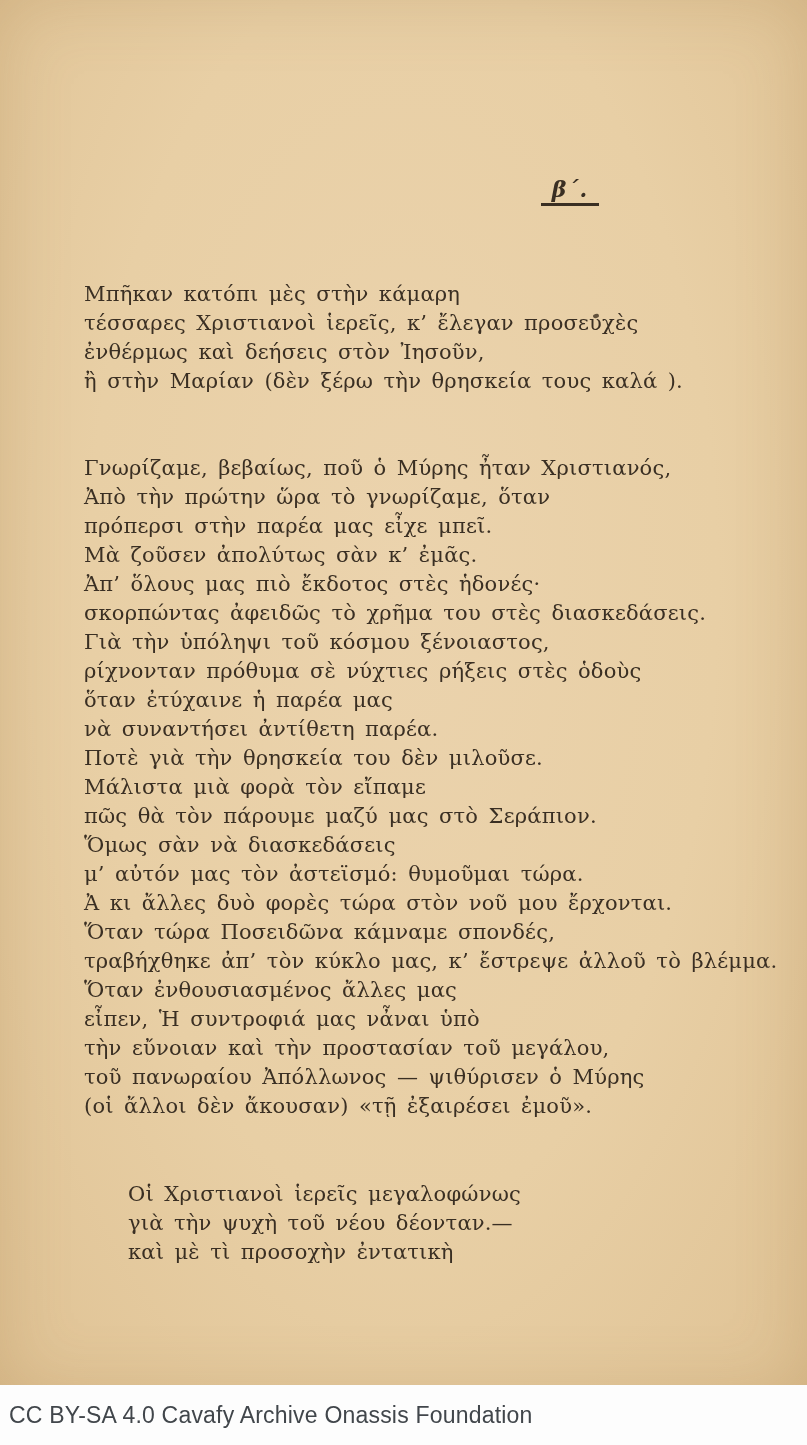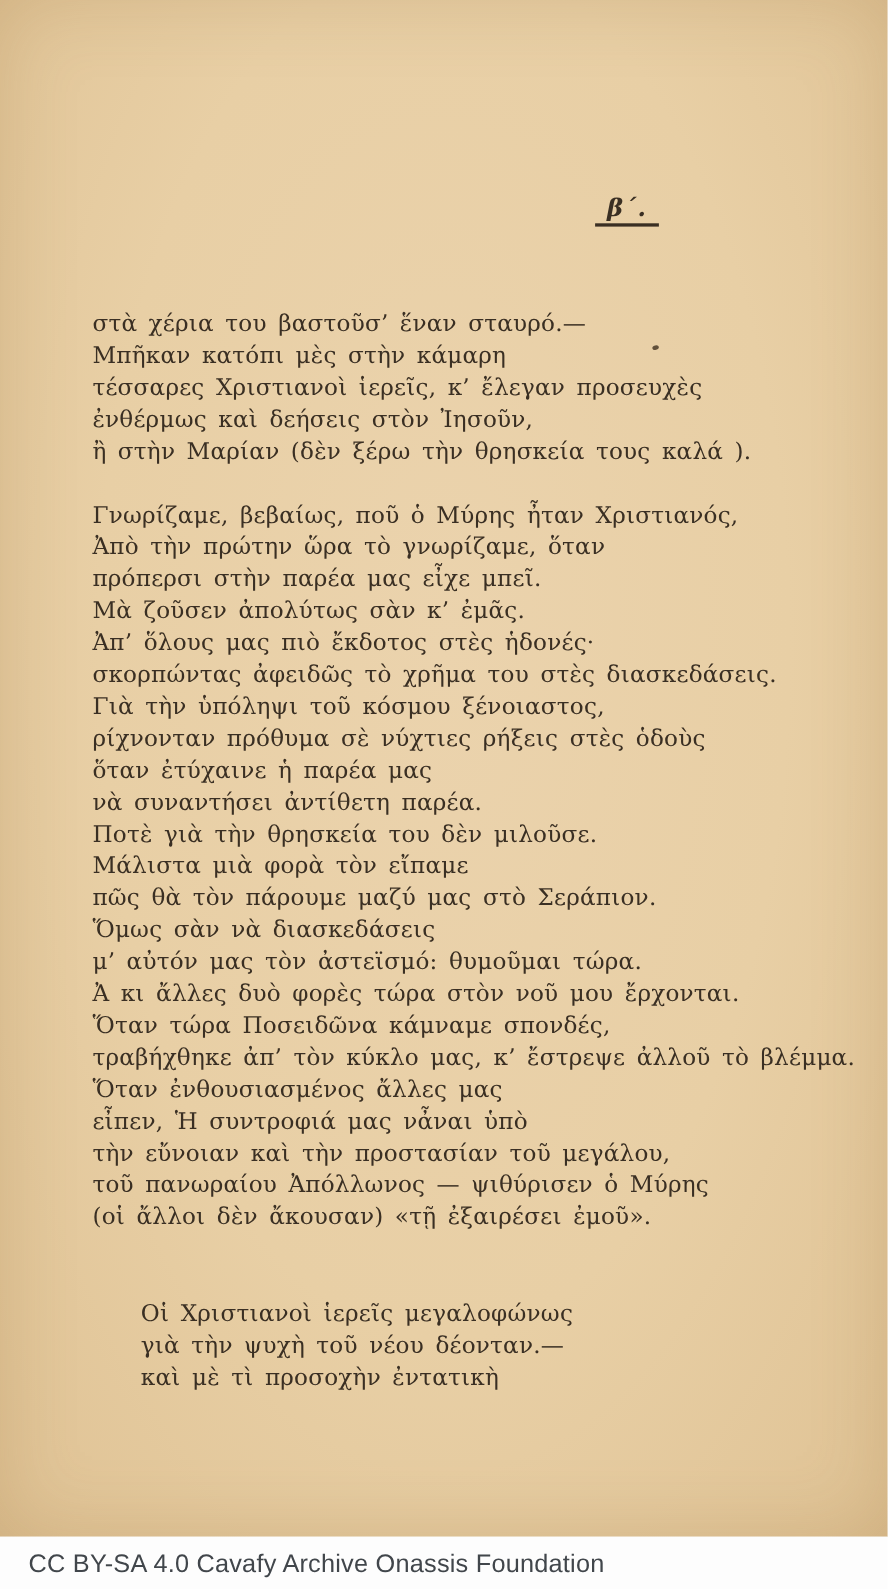--- a/index.html
+++ b/index.html
@@ -56,42 +56,41 @@
   .stanza.s2{top:1180px;margin-left:44px;}
   .line{
     font-size:21px;
     line-height:29px;
     letter-spacing:.2px;
     word-spacing:3.5px;
     white-space:nowrap;
   }
   .credit-bar{
     position:absolute;
-    left:0;right:0;bottom:0;height:48px;
+    left:0;right:0;bottom:0;height:60px;
     background:var(--footer-bg);
     display:flex;
     align-items:center;
-    padding-left:26px;
+    padding-left:9px;
     font-family:"Liberation Sans", sans-serif;
     font-size:23px;
     color:var(--footer-text);
     letter-spacing:.2px;
   }
 </style>
 </head>
 <body>
 
 <div class="scan">
   <div class="page-mark">β΄.</div>
 
   <div class="speck"></div>
 
   <div class="poem">
     <div class="stanza s0">
-        <div class="line">στὰ χέρια του βαστοῦσ’ ἕναν σταυρό.—</div>
         <div class="line">Μπῆκαν κατόπι μὲς στὴν κάμαρη</div>
         <div class="line">τέσσαρες Χριστιανοὶ ἱερεῖς, κ’ ἔλεγαν προσευχὲς</div>
         <div class="line">ἐνθέρμως καὶ δεήσεις στὸν Ἰησοῦν,</div>
         <div class="line">ἢ στὴν Μαρίαν (δὲν ξέρω τὴν θρησκεία τους καλά ).</div>
       </div>
     <div class="stanza s1">
         <div class="line">Γνωρίζαμε, βεβαίως, ποῦ ὁ Μύρης ἦταν Χριστιανός,</div>
         <div class="line">Ἀπὸ τὴν πρώτην ὥρα τὸ γνωρίζαμε, ὅταν</div>
         <div class="line">πρόπερσι στὴν παρέα μας εἶχε μπεῖ.</div>
         <div class="line">Μὰ ζοῦσεν ἀπολύτως σὰν κ’ ἐμᾶς.</div>

